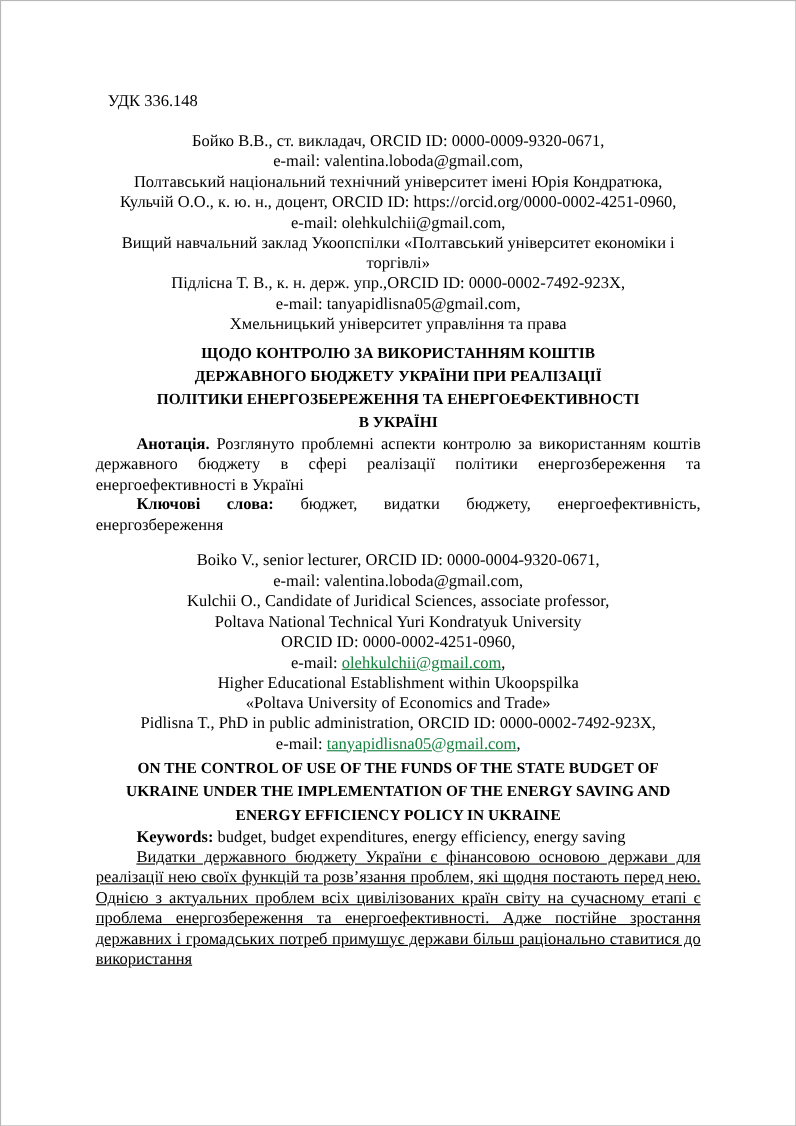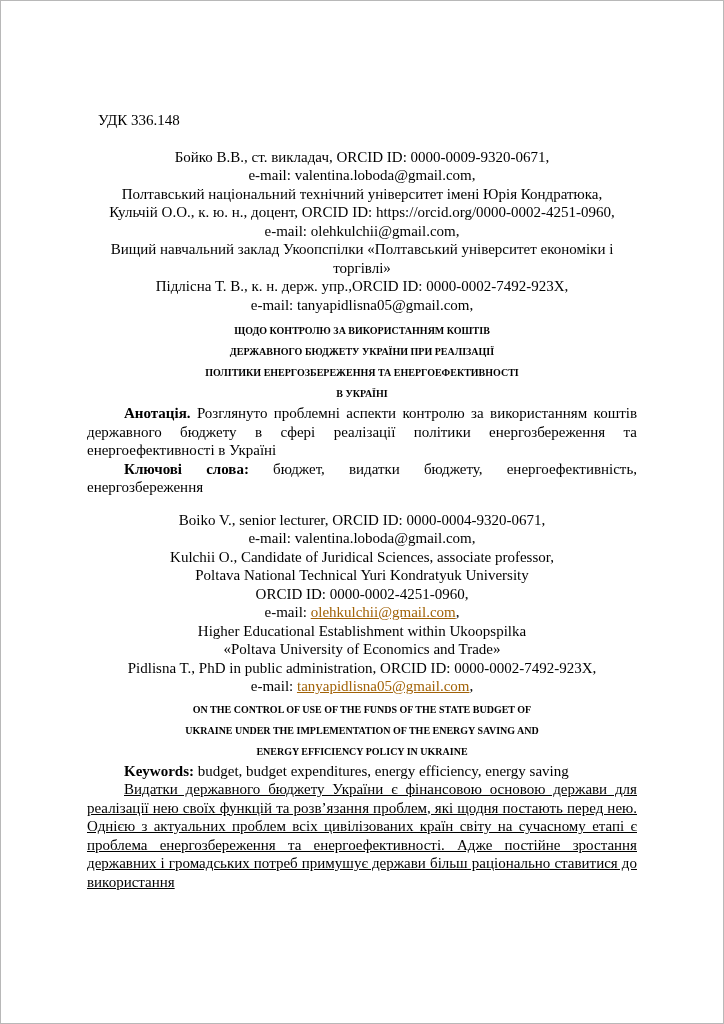--- a/index.html
+++ b/index.html
@@ -16,71 +16,71 @@
     border: 1px solid #b8b8b8;
     padding: 82px 86px 0 86px;
     font-family: "Liberation Serif", "DejaVu Serif", serif;
     font-size: 15px;
     line-height: 18.5px;
     color: #000000;
     overflow: hidden;
   }
   .udc {
     margin-left: 11px;
-    margin-top: 28px;
   }
   .authors-block {
     text-align: center;
   }
   .authors-uk { margin-top: 18px; }
   .authors-en { margin-top: 14px; }
   .center-line {
     text-align: center;
   }
   .article-title {
     text-align: center;
     font-weight: bold;
-    font-size: 10px;
+    font-size: 14px;
     line-height: 21px;
   }
   .article-title .title-line { white-space: nowrap; }
   .title-uk { margin-top: 6px; }
   .title-en { margin-top: 3px; }
   p.para {
     margin: 0;
     text-align: justify;
     text-indent: 37px;
   }
   .abstract-uk { margin-top: 13px; }
   .keywords-uk { margin-top: 0; }
   .abstract-en { margin-top: 1px; }
   .keywords-en { margin-top: 0; }
   .body-para { margin-top: 8px; text-decoration: underline; }
   a.email-link {
-    color: #a16207;
+    color: #15803d;
     text-decoration: underline;
     cursor: pointer;
   }
 </style>
 </head>
 <body>
 
 <div class="page">
 
   <div class="udc">УДК 336.148</div>
 
   <div class="authors-block authors-uk">
     <div class="center-line">Бойко В.В., ст. викладач, ORCID ID: 0000-0009-9320-0671,</div>
     <div class="center-line">e-mail: valentina.loboda@gmail.com,</div>
     <div class="center-line">Полтавський національний технічний університет імені Юрія Кондратюка,</div>
     <div class="center-line">Кульчій О.О., к. ю. н., доцент, ORCID ID: https://orcid.org/0000-0002-4251-0960,</div>
     <div class="center-line">e-mail: olehkulchii@gmail.com,</div>
     <div class="center-line">Вищий навчальний заклад Укоопспілки «Полтавський університет економіки і торгівлі»</div>
     <div class="center-line">Підлісна Т. В., к. н. держ. упр.,ORCID ID: 0000-0002-7492-923X,</div>
     <div class="center-line">e-mail: tanyapidlisna05@gmail.com,</div>
+    <div class="center-line">Хмельницький університет управління та права</div>
   </div>
 
   <div class="article-title title-uk">
     <div class="title-line">ЩОДО КОНТРОЛЮ ЗА ВИКОРИСТАННЯМ КОШТІВ</div>
     <div class="title-line">ДЕРЖАВНОГО БЮДЖЕТУ УКРАЇНИ ПРИ РЕАЛІЗАЦІЇ</div>
     <div class="title-line">ПОЛІТИКИ ЕНЕРГОЗБЕРЕЖЕННЯ ТА ЕНЕРГОЕФЕКТИВНОСТІ</div>
     <div class="title-line">В УКРАЇНІ</div>
   </div>
 
   <p class="para abstract-uk"><b>Анотація.</b><span> Розглянуто проблемні аспекти контролю за використанням коштів державного бюджету в сфері реалізації політики енергозбереження та енергоефективності в Україні</span></p>

